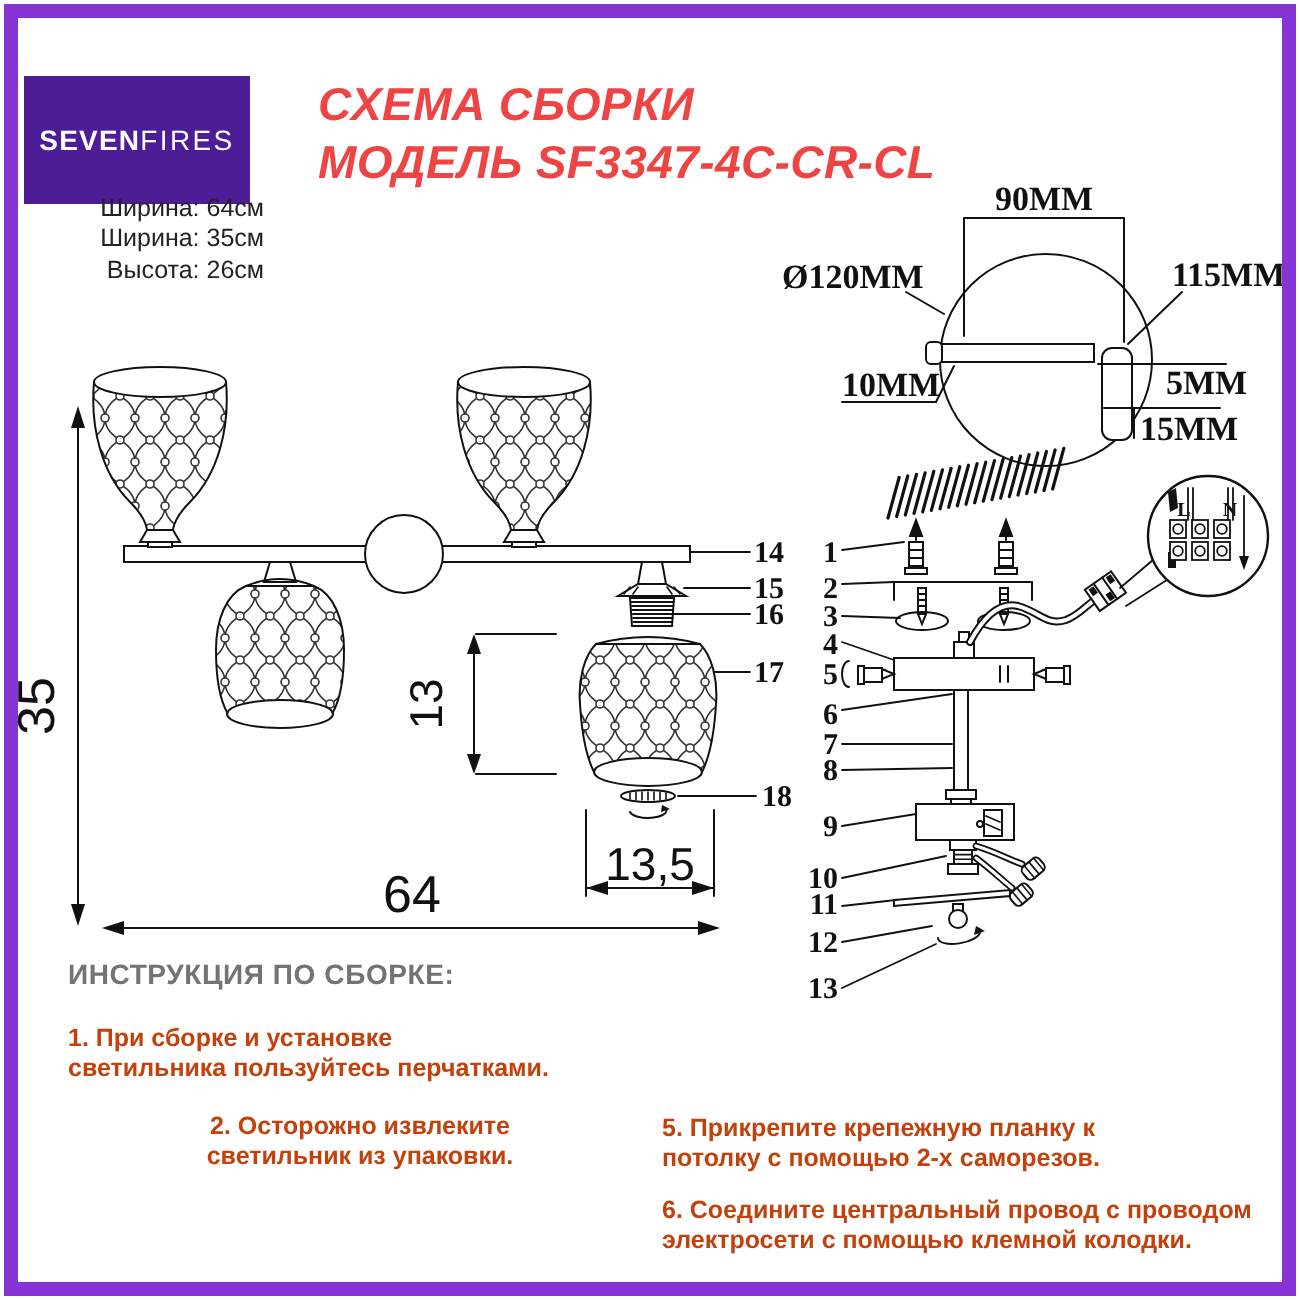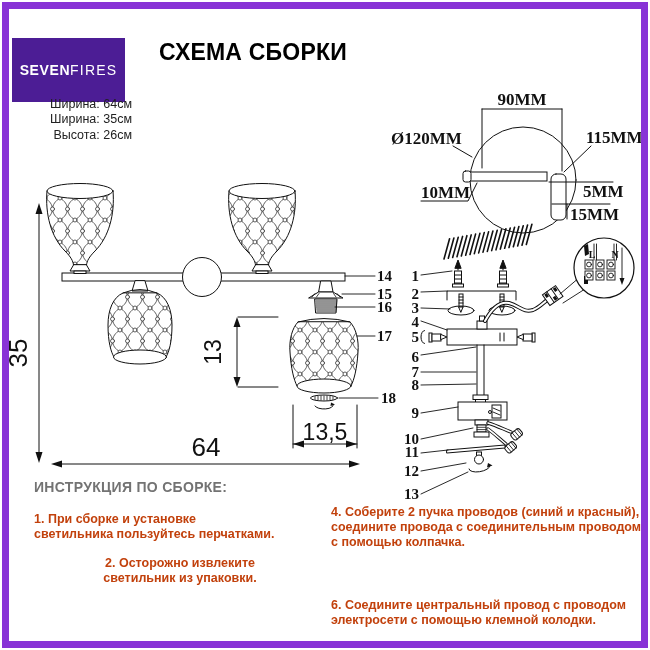--- a/index.html
+++ b/index.html
@@ -5,21 +5,21 @@
   html,body{margin:0;padding:0;background:#fff;}
   .page{position:relative;width:650px;height:650px;background:#fff;overflow:hidden;
         font-family:"Liberation Sans","DejaVu Sans",sans-serif;color:#111;}
   .frame{position:absolute;inset:2px;border:7px solid #8833d6;pointer-events:none;}
   .abs{position:absolute;}
   .logo{left:12px;top:38px;width:113px;height:64px;background:#4c1d95;color:#fff;
         display:flex;align-items:center;justify-content:center;font-size:14px;letter-spacing:.6px;}
   .logo .b{font-weight:800;}
   .logo .l{font-weight:300;letter-spacing:1.2px;}
   .specs{left:26px;top:97px;width:106px;text-align:right;font-size:12.5px;line-height:15.4px;font-weight:500;color:#222;}
-  .title{left:159px;top:38px;font-size:23px;line-height:28.5px;font-weight:700;letter-spacing:.2px;color:#000000;}
+  .title{left:159px;top:38px;font-size:23px;line-height:28.5px;font-weight:700;letter-spacing:.2px;color:#ef4444;font-style:italic;}
   .instr-h{left:34px;top:479px;font-size:14px;font-weight:700;letter-spacing:.3px;color:#737373;}
   .para{font-size:12.5px;line-height:15px;font-weight:600;color:#c2410c;white-space:pre-line;}
   .p1{left:34px;top:512px;width:292px;}
   .p2{left:34px;top:556px;width:292px;text-align:center;}
   .p3{left:34px;top:599px;width:300px;}
   .p4{left:331px;top:505px;width:312px;}
   .p5{left:331px;top:557px;width:312px;}
   .p6{left:331px;top:598px;width:312px;}
   svg text{fill:#111;}
   .cad{font-family:"Liberation Serif","DejaVu Serif",serif;font-weight:bold;font-size:17px;}
@@ -329,27 +329,27 @@
   </div>
 
   <div class="abs specs">
     <div>Ширина: 64см</div>
     <div>Ширина: 35см</div>
     <div>Высота: 26см</div>
   </div>
 
   <div class="abs title">
     <div>СХЕМА СБОРКИ</div>
+    <div>МОДЕЛЬ SF3347-4C-CR-CL</div>
   </div>
 
   <div class="abs instr-h">ИНСТРУКЦИЯ ПО СБОРКЕ:</div>
   <div class="abs para p1">1. При сборке и установке
 светильника пользуйтесь перчатками.</div>
   <div class="abs para p2">2. Осторожно извлеките
 светильник из упаковки.</div>
-  <div class="abs para p4">4. Соберите 2 пучка проводов (синий и красный),
-соедините провода с соединительным проводом
-с помощью колпачка.</div>
+  <div class="abs para p5">5. Прикрепите крепежную планку к
+потолку с помощью 2-х саморезов.</div>
   <div class="abs para p6">6. Соедините центральный провод с проводом
 электросети с помощью клемной колодки.</div>
 
   <div class="frame"></div>
 </div>
 
 </body></html>

